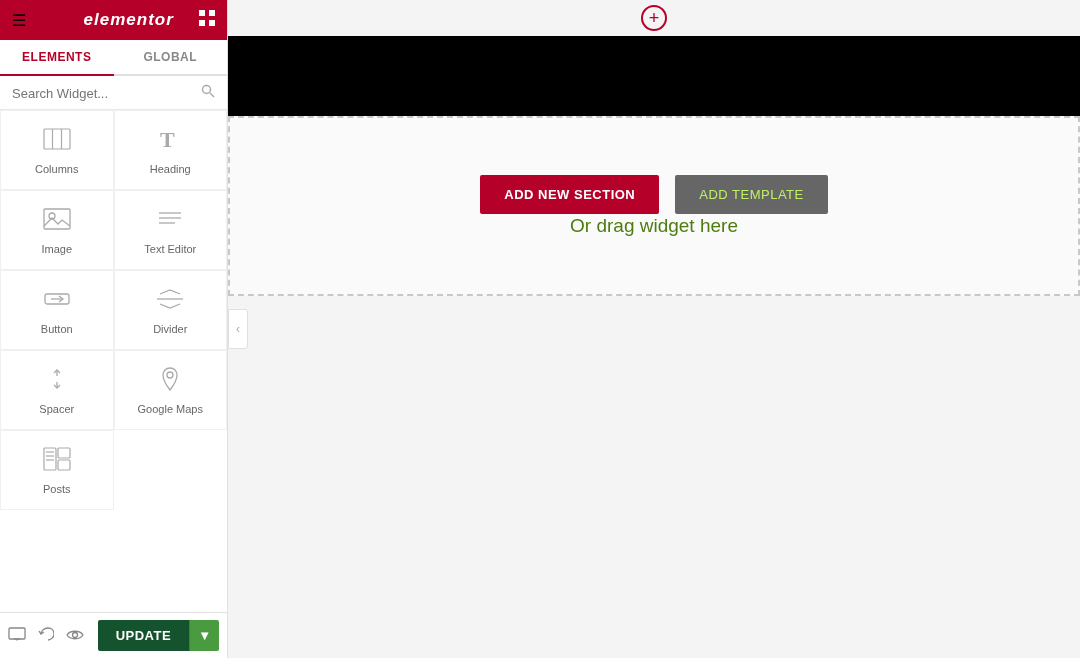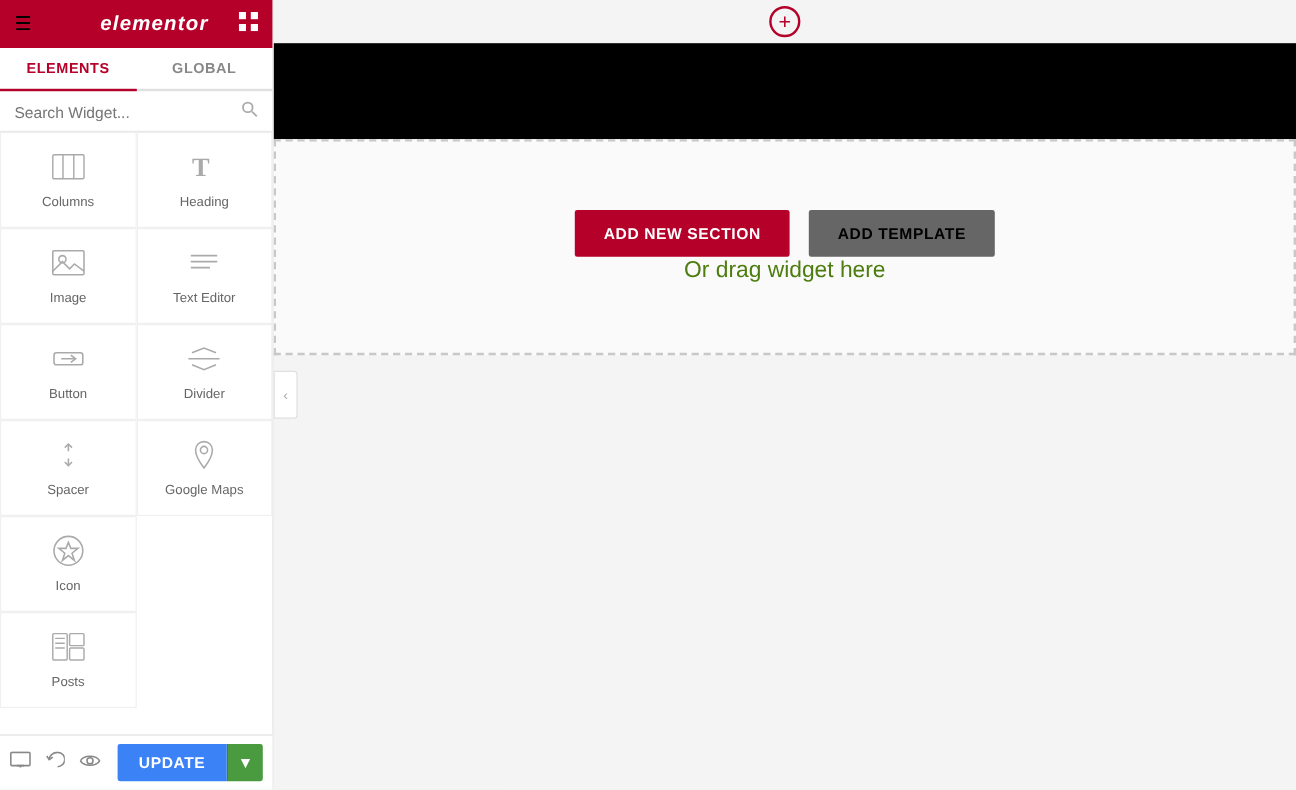--- a/index.html
+++ b/index.html
@@ -119,21 +119,21 @@
       display: flex;
       align-items: center;
       justify-content: space-between;
       padding: 0 8px;
       flex-shrink: 0;
     }
     .bottom-icons { display: flex; gap: 12px; align-items: center; }
     .bottom-icon { font-size: 16px; color: #888; cursor: pointer; }
     .update-btn-wrap { display: flex; align-items: center; }
     .update-btn {
-      background: #3b82f6;
+      background: #14532d;
       color: #fff;
       border: none;
       padding: 8px 18px;
       font-size: 13px;
       font-weight: bold;
       cursor: pointer;
       letter-spacing: 0.5px;
       border-radius: 2px 0 0 2px;
     }
     .update-arrow {
@@ -201,25 +201,25 @@
       border: none;
       padding: 12px 24px;
       font-size: 13px;
       font-weight: bold;
       letter-spacing: 0.5px;
       cursor: pointer;
       border-radius: 2px;
     }
     .btn-add-template {
       background: #666;
-      color: #000000;
+      color: #bef264;
       border: none;
       padding: 12px 24px;
       font-size: 13px;
-      font-weight: bold;
+      font-weight: normal;
       letter-spacing: 0.5px;
       cursor: pointer;
       border-radius: 2px;
     }
     .drag-hint {
       font-size: 19px;
       color: #4d7c0f;
     }
     
     .collapse-btn {
@@ -361,29 +361,20 @@
       <div class="widget-item">
         <div class="widget-icon">
           <svg class="icon-svg" viewBox="0 0 28 28" fill="none" stroke="#aaa" stroke-width="1.3">
             <path d="M14 3 C10,3 7,6 7,10 C7,16 14,25 14,25 C14,25 21,16 21,10 C21,6 18,3 14,3 Z"></path>
             <circle cx="14" cy="10" r="3"></circle>
           </svg>
         </div>
         <span class="widget-label">Google Maps</span>
       </div>
 
-      <div class="widget-item">
-        <div class="widget-icon">
-          <svg class="icon-svg" viewBox="0 0 28 28" fill="none" stroke="#aaa" stroke-width="1.3">
-            <circle cx="14" cy="14" r="12"></circle>
-            <polygon points="14,7 16,12 22,12 17,16 19,22 14,18 9,22 11,16 6,12 12,12" fill="none"></polygon>
-          </svg>
-        </div>
-        <span class="widget-label">Icon</span>
-      </div>
     </div>
 
     <div class="widget-grid">
 
       <div class="widget-item">
         <div class="widget-icon">
           <svg class="icon-svg" viewBox="0 0 28 24" fill="none" stroke="#aaa" stroke-width="1.2">
             <rect x="1" y="1" width="12" height="22" rx="1"></rect>
             <line x1="3" y1="5" x2="11" y2="5"></line>
             <line x1="3" y1="9" x2="11" y2="9"></line>

